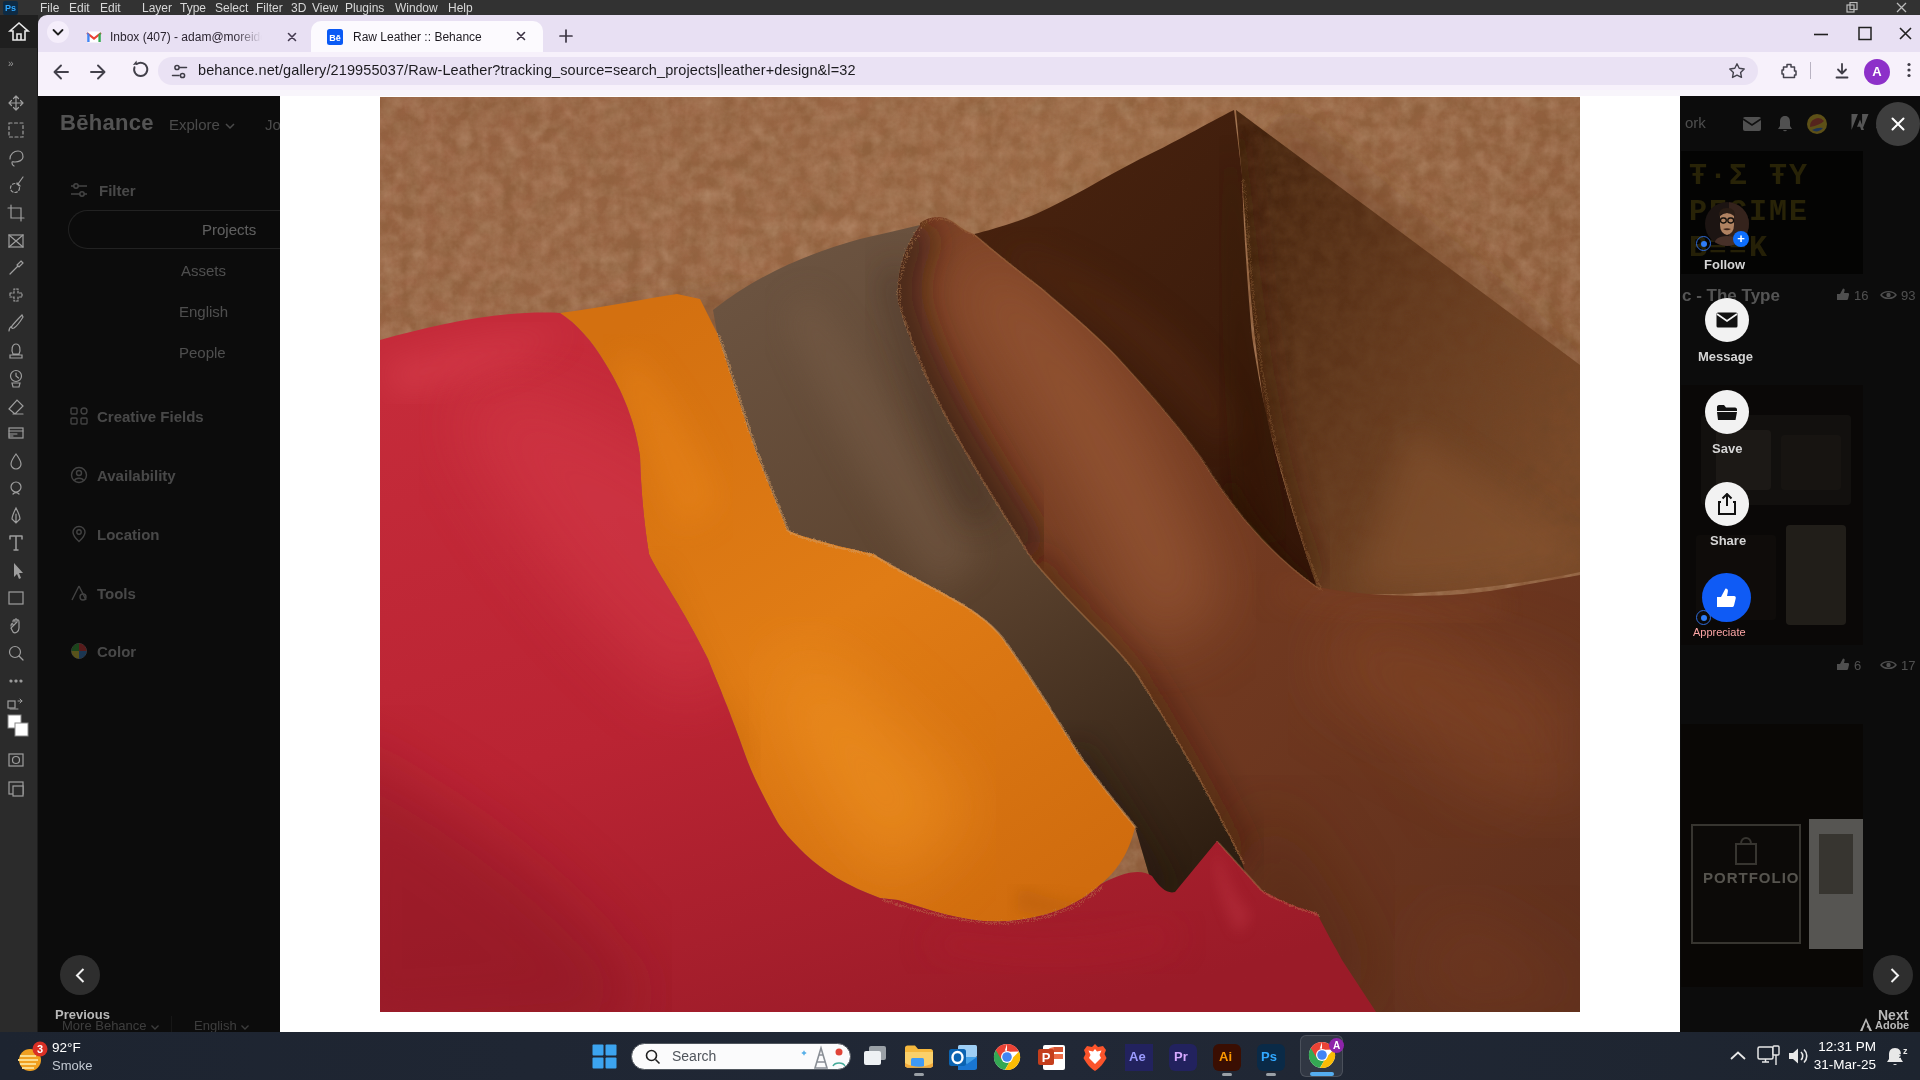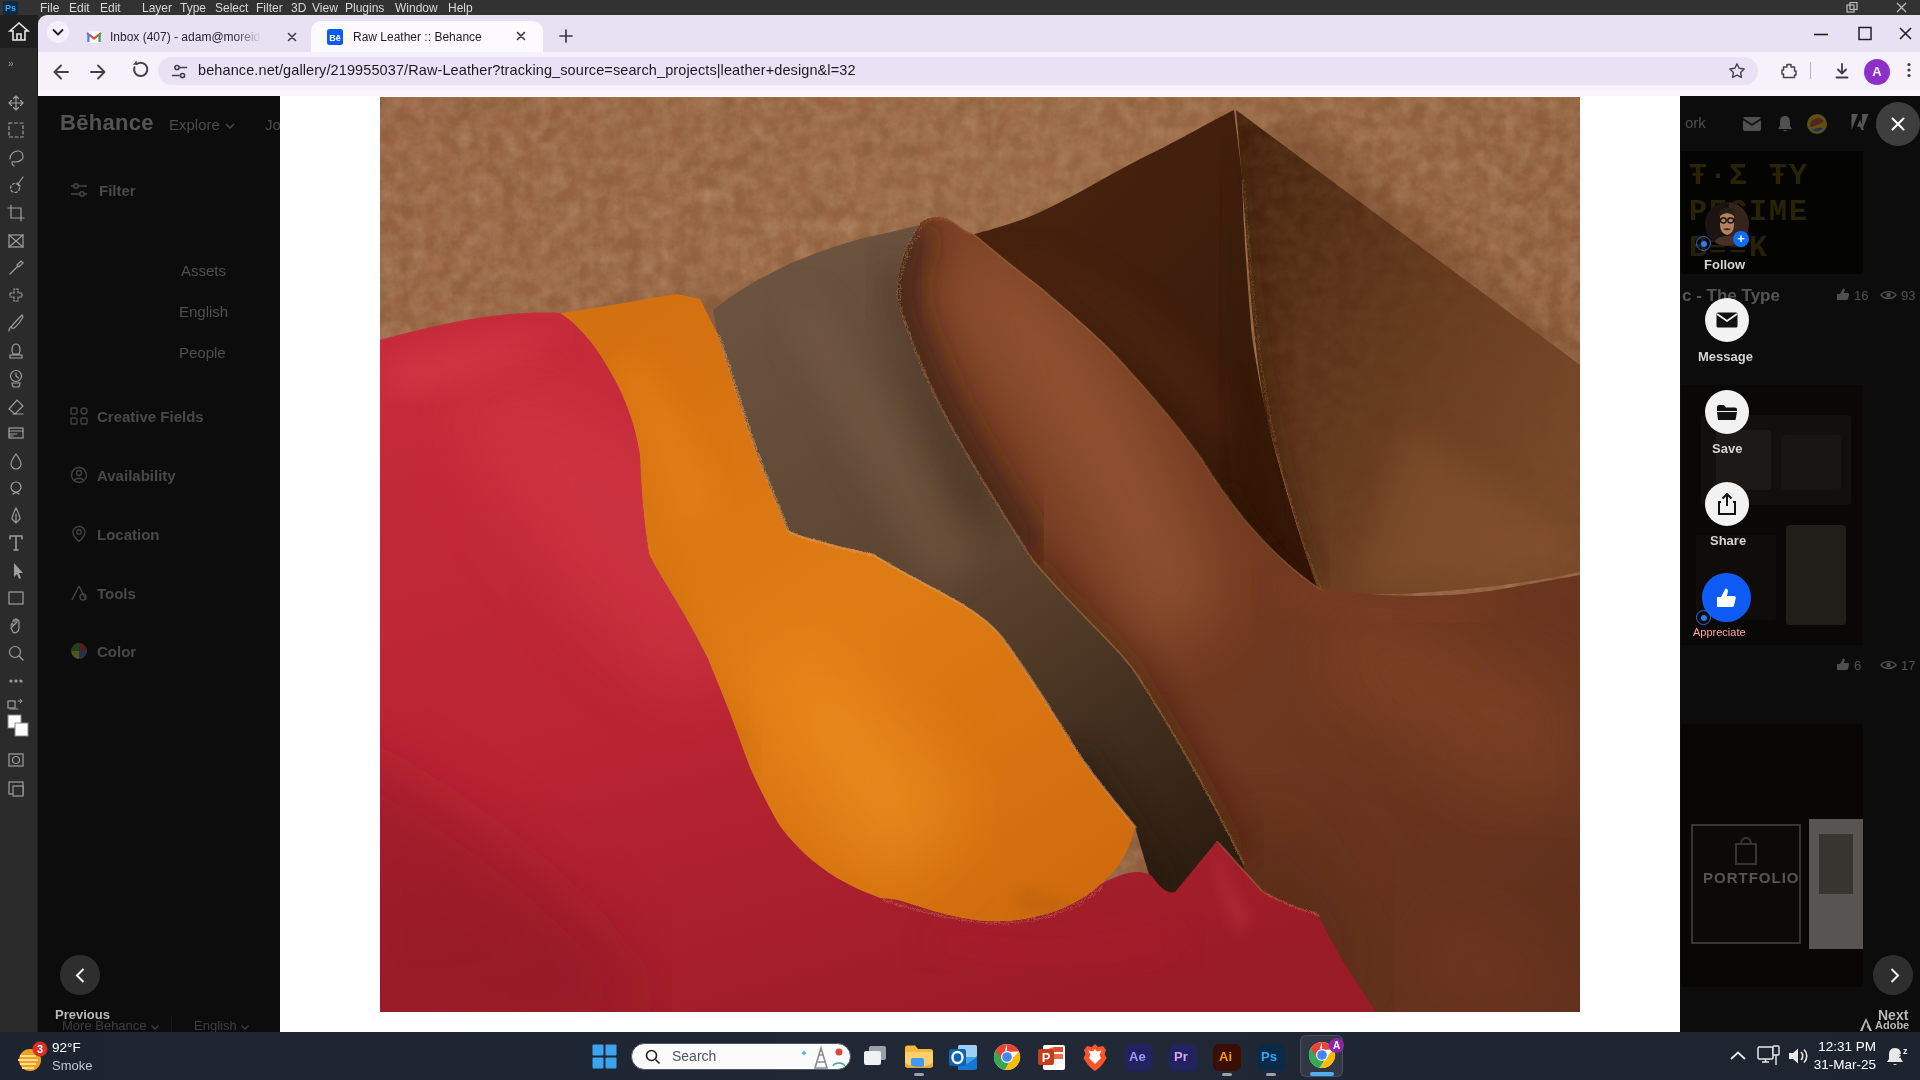--- a/index.html
+++ b/index.html
@@ -259,20 +259,23 @@
       <svg class="abs" style="left:186px;top:26px" width="12" height="8" viewBox="0 0 12 8">
           <path d="M2 2 L6 6 L10 2" stroke="#b9b9b9" stroke-width="1.5" fill="none"></path>
         </svg>
       <span class="abs" style="left:227px;top:20px;font-size:15px;color:#b9b9b9">Jo</span>
       <svg class="abs" style="left:32px;top:86px" width="18" height="16" viewBox="0 0 18 16">
         <path d="M1 4 H17 M1 12 H17" stroke="#aaa" stroke-width="1.5"></path>
           <circle cx="6" cy="4" r="2.2" fill="#282828" stroke="#aaa" stroke-width="1.5"></circle>
           <circle cx="12" cy="12" r="2.2" fill="#282828" stroke="#aaa" stroke-width="1.5"></circle>
       </svg>
       <span class="abs" style="left:61px;top:86px;font-size:15px;font-weight:bold;color:#b5b5b5">Filter</span>
+      <div class="abs" style="left:30px;top:114px;width:230px;height:39px;border:1px solid #555;border-radius:20px 0 0 20px;border-right:none;background:#1c1c1c">
+        <span class="abs" style="left:133px;top:10px;font-size:15px;color:#ededed">Projects</span>
+      </div>
       <span class="abs" style="left:143px;top:166px;font-size:15px;color:#c2c2c2">Assets</span>
       <span class="abs" style="left:141px;top:207px;font-size:15px;color:#c2c2c2">English</span>
       <span class="abs" style="left:141px;top:248px;font-size:15px;color:#c2c2c2">People</span>
       <svg class="abs" style="left:32px;top:311px" width="18" height="18" viewBox="0 0 18 18">
           <rect x="1" y="1" width="6" height="6" rx="1" fill="none" stroke="#a5a5a5" stroke-width="1.4"></rect>
           <rect x="11" y="1" width="6" height="6" rx="3" fill="none" stroke="#a5a5a5" stroke-width="1.4"></rect>
           <rect x="1" y="11" width="6" height="6" rx="1" fill="none" stroke="#a5a5a5" stroke-width="1.4"></rect>
           <rect x="11" y="11" width="6" height="6" rx="1" fill="none" stroke="#a5a5a5" stroke-width="1.4"></rect>
         </svg>
       <span class="abs" style="left:59px;top:312px;font-size:15px;font-weight:bold;color:#b5b5b5">Creative Fields</span>
@@ -672,21 +675,21 @@
     <path d="M16 3 A 11 11 0 0 0 5.5 14 L16 14 Z" fill="#ed6c47"></path>
     <rect x="0" y="5" width="16" height="16" rx="2" fill="#c43e1c"></rect>
     <text x="8" y="17.5" font-size="13" font-weight="bold" fill="#fff" text-anchor="middle" font-family="Liberation Sans">P</text>
   </svg>
 
   <svg class="abs" style="left:1082px;top:11px" width="26" height="29" viewBox="0 0 26 29">
     <path d="M13 1 L16 4 L21 3 L24 7 L22.5 11 L24.5 15 C24.5 15 20 24 13 28 C6 24 1.5 15 1.5 15 L3.5 11 L2 7 L5 3 L10 4 Z" fill="#fb542b"></path>
     <path d="M13 6 L15 8.5 L19.5 7.5 L17.5 12 L19 15 L13 21 L7 15 L8.5 12 L6.5 7.5 L11 8.5 Z" fill="#fff"></path>
   </svg>
 
-  <div class="abs" style="left:1125px;top:12px;width:28px;height:27px;background:#22225e;border-radius:6px">
+  <div class="abs" style="left:1125px;top:12px;width:28px;height:27px;background:#22225e;border-radius:0">
     <span style="position:absolute;left:4px;top:5px;font-size:13px;font-weight:bold;color:#9b9bff;font-family:'Liberation Sans'">Ae</span>
   </div>
 
   <div class="abs" style="left:1169px;top:12px;width:28px;height:27px;background:#22225e;border-radius:6px">
     <span style="position:absolute;left:5px;top:5px;font-size:13px;font-weight:bold;color:#d6a9ff;font-family:'Liberation Sans'">Pr</span>
   </div>
 
   <div class="abs" style="left:1213px;top:12px;width:28px;height:27px;background:#3a0e02;border-radius:6px">
     <span style="position:absolute;left:6px;top:5px;font-size:13px;font-weight:bold;color:#ff9a00;font-family:'Liberation Sans'">Ai</span>
   </div>

